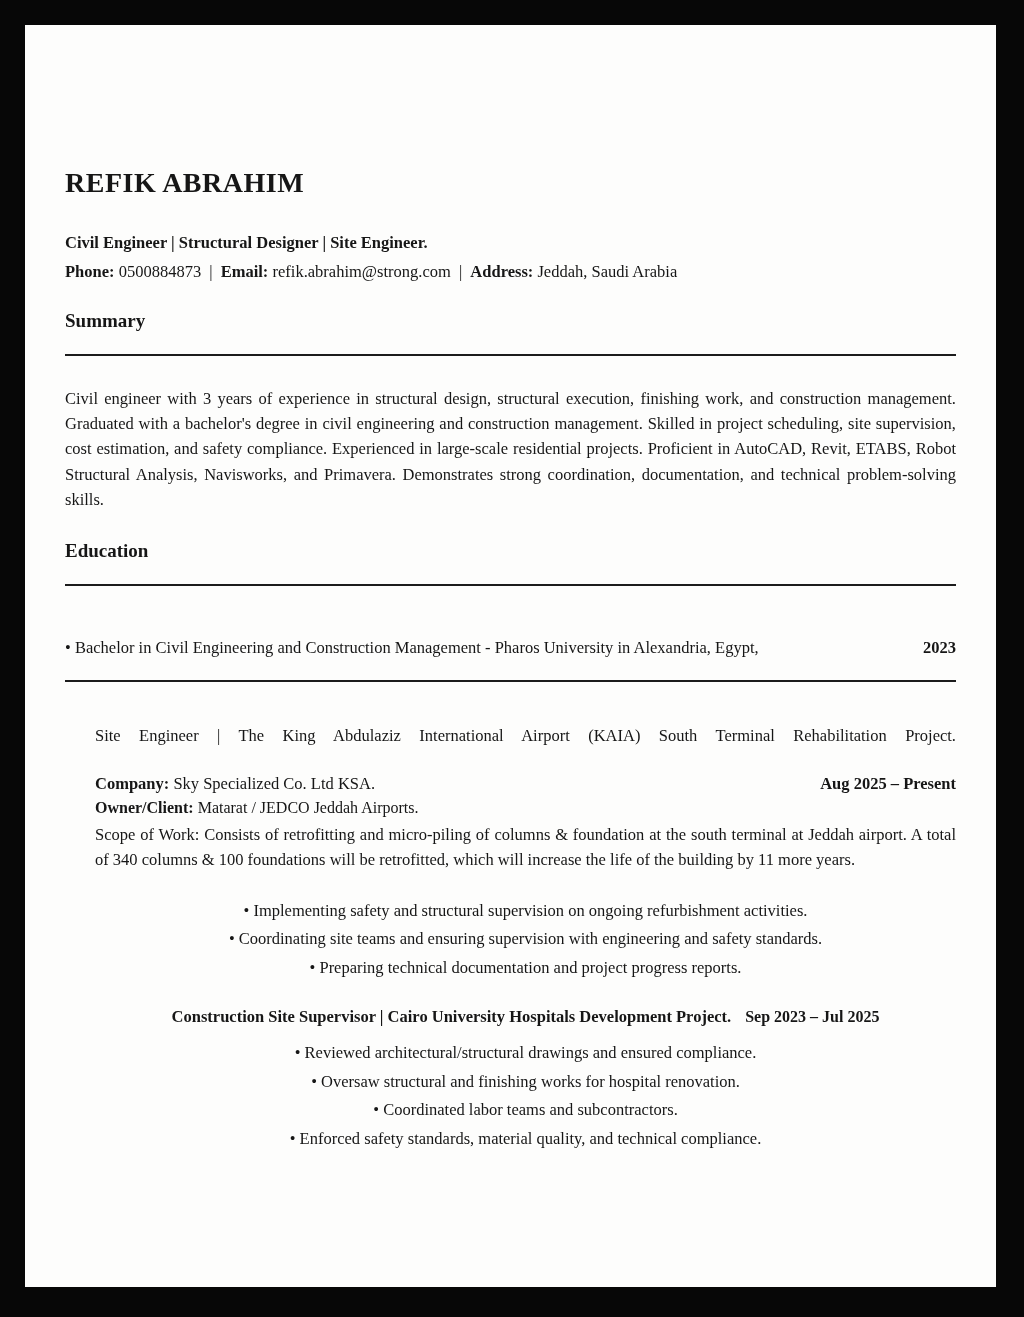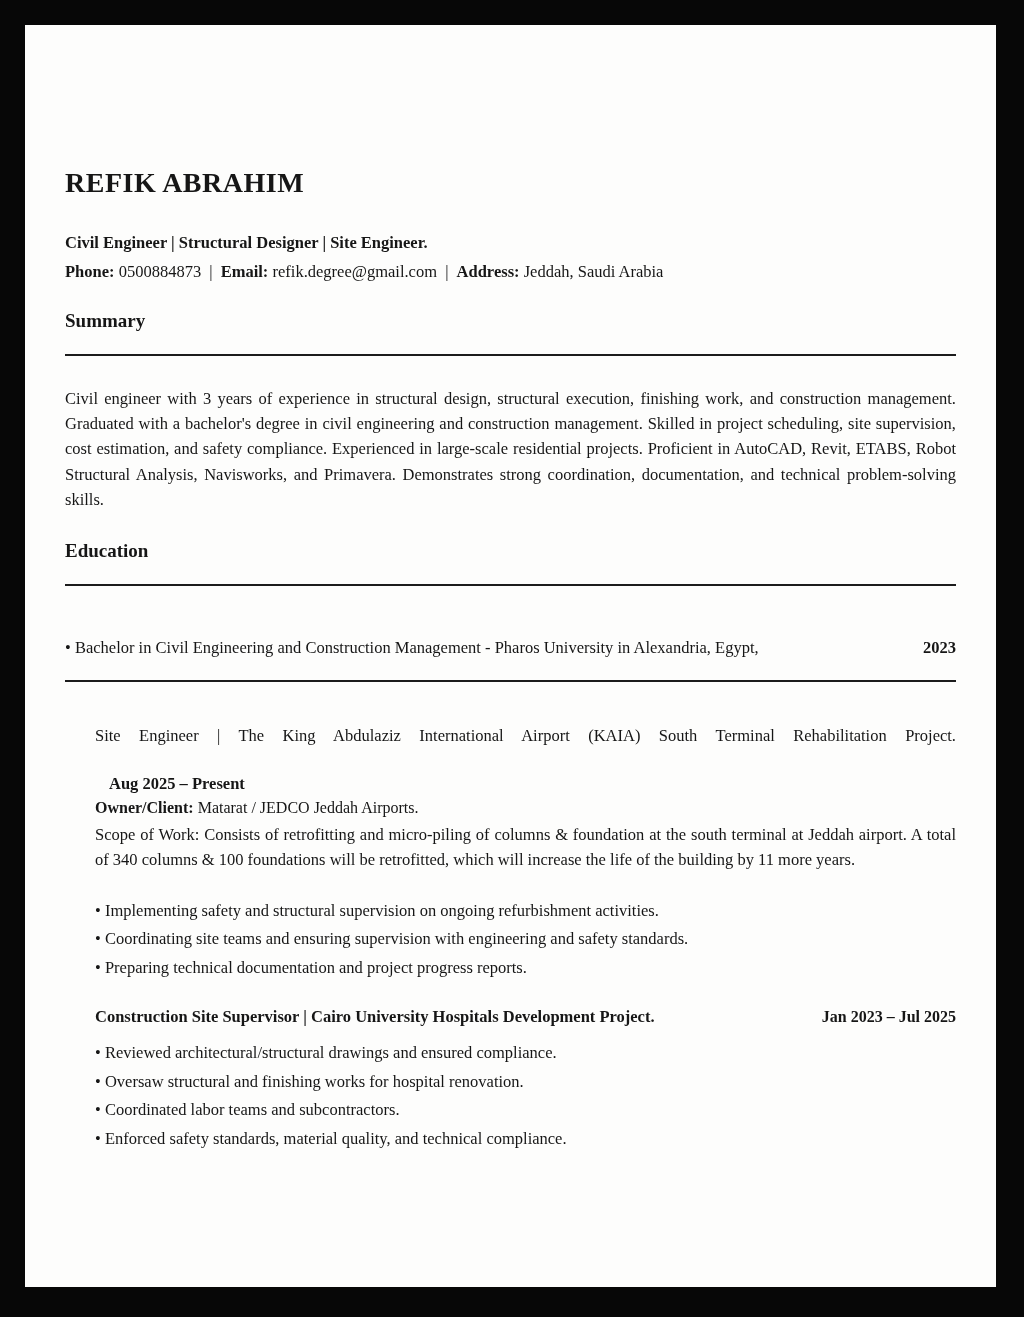--- a/index.html
+++ b/index.html
@@ -79,25 +79,25 @@
   .job-dates { font-weight: bold; white-space: nowrap; margin-left: 14px; }
   .owner-row { margin-top: 5px; font-size: 16px; }
   .owner-row .lbl { font-weight: bold; }
   .scope {
     margin-top: 6px;
     font-size: 16.5px;
     line-height: 1.5;
     text-align: justify;
   }
   .scope .lbl { font-weight: normal; }
-  .bullets { margin-top: 26px; font-size: 16.5px; }
+  .bullets { margin-top: 26px; font-size: 16.5px; text-align: center; }
   .bullet { margin-top: 4px; line-height: 1.5; }
   .job2-header {
     display: flex;
-    justify-content: space-between;
+    justify-content: center;
     align-items: baseline;
     margin-top: 26px;
     font-family: Liberation Serif, serif;
   }
   .job2-header .job-title2 { font-size: 16.5px; font-weight: bold; }
   .bullets2 { margin-top: 14px; font-size: 16.5px; }
 </style>
 </head>
 <body>
 
@@ -105,21 +105,21 @@
 
   <div class="name">REFIK ABRAHIM</div>
 
   <div class="headline">Civil Engineer | Structural Designer | Site Engineer.</div>
 
   <div class="contact-line">
     <span class="lbl">Phone:</span>
     <span>0500884873</span>
     <span class="sep">|</span>
     <span class="lbl">Email:</span>
-    <span>refik.degree@gmail.com</span>
+    <span>refik.abrahim@strong.com</span>
     <span class="sep">|</span>
     <span class="lbl">Address:</span>
     <span>Jeddah, Saudi Arabia</span>
   </div>
 
   <div class="section-heading">Summary</div>
   <div class="rule"></div>
 
   <p class="summary-body">Civil engineer with 3 years of experience in structural design, structural execution, finishing work, and construction management. Graduated with a bachelor's degree in civil engineering and construction management. Skilled in project scheduling, site supervision, cost estimation, and safety compliance. Experienced in large-scale residential projects. Proficient in AutoCAD, Revit, ETABS, Robot Structural Analysis, Navisworks, and Primavera. Demonstrates strong coordination, documentation, and technical problem-solving skills.</p>
 
@@ -132,20 +132,24 @@
       <span class="edu-year">2023</span>
     </div>
   </div>
 
   <div class="rule"></div>
 
   <div class="job job1">
     <div class="job-title">Site Engineer | The King Abdulaziz International Airport (KAIA) South Terminal Rehabilitation Project.</div>
 
     <div class="job-meta-row">
+      <span>
+        <span class="lbl">Company:</span>
+        <span>Sky Specialized Co. Ltd KSA.</span>
+      </span>
       <span class="job-dates">Aug 2025 – Present</span>
     </div>
 
     <div class="owner-row">
       <span class="lbl">Owner/Client:</span>
       <span>Matarat / JEDCO Jeddah Airports.</span>
     </div>
 
     <p class="scope">
       <span class="lbl">Scope of Work:</span>
@@ -153,21 +157,21 @@
     </p>
 
     <div class="bullets">
       <div class="bullet">• Implementing safety and structural supervision on ongoing refurbishment activities.</div>
       <div class="bullet">• Coordinating site teams and ensuring supervision with engineering and safety standards.</div>
       <div class="bullet">• Preparing technical documentation and project progress reports.</div>
     </div>
 
     <div class="job2-header">
       <span class="job-title2">Construction Site Supervisor | Cairo University Hospitals Development Project.</span>
-      <span class="job-dates">Jan 2023 – Jul 2025</span>
+      <span class="job-dates">Sep 2023 – Jul 2025</span>
     </div>
 
     <div class="bullets bullets2">
       <div class="bullet">• Reviewed architectural/structural drawings and ensured compliance.</div>
       <div class="bullet">• Oversaw structural and finishing works for hospital renovation.</div>
       <div class="bullet">• Coordinated labor teams and subcontractors.</div>
       <div class="bullet">• Enforced safety standards, material quality, and technical compliance.</div>
     </div>
   </div>
 

